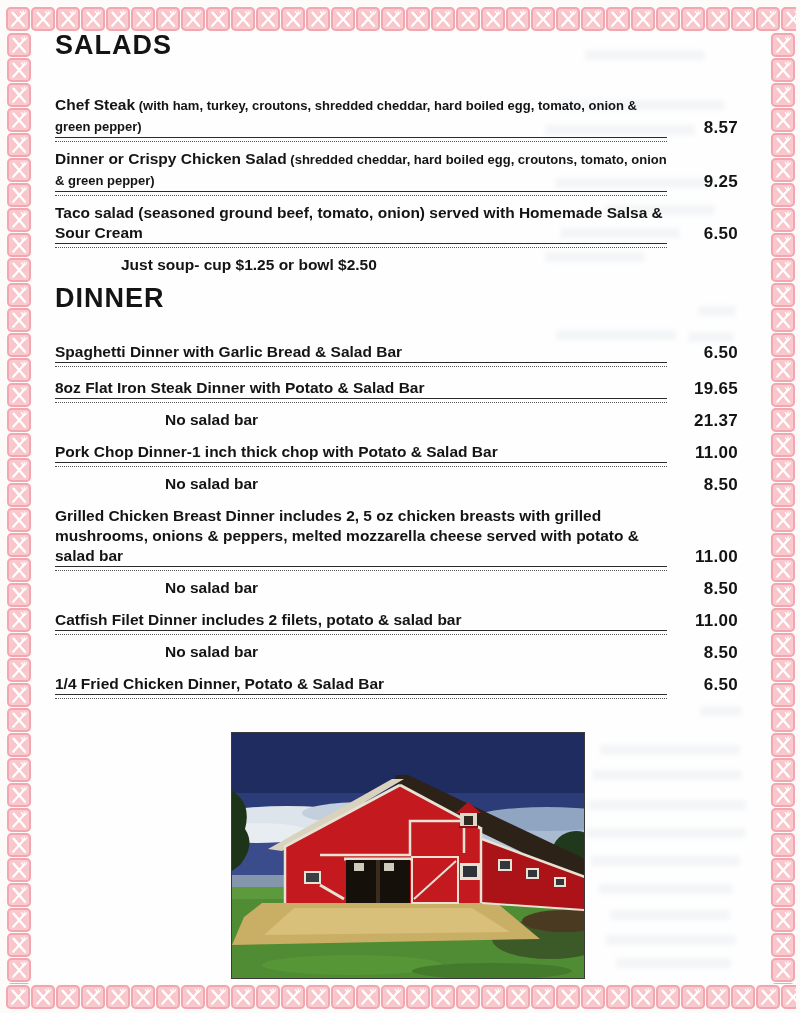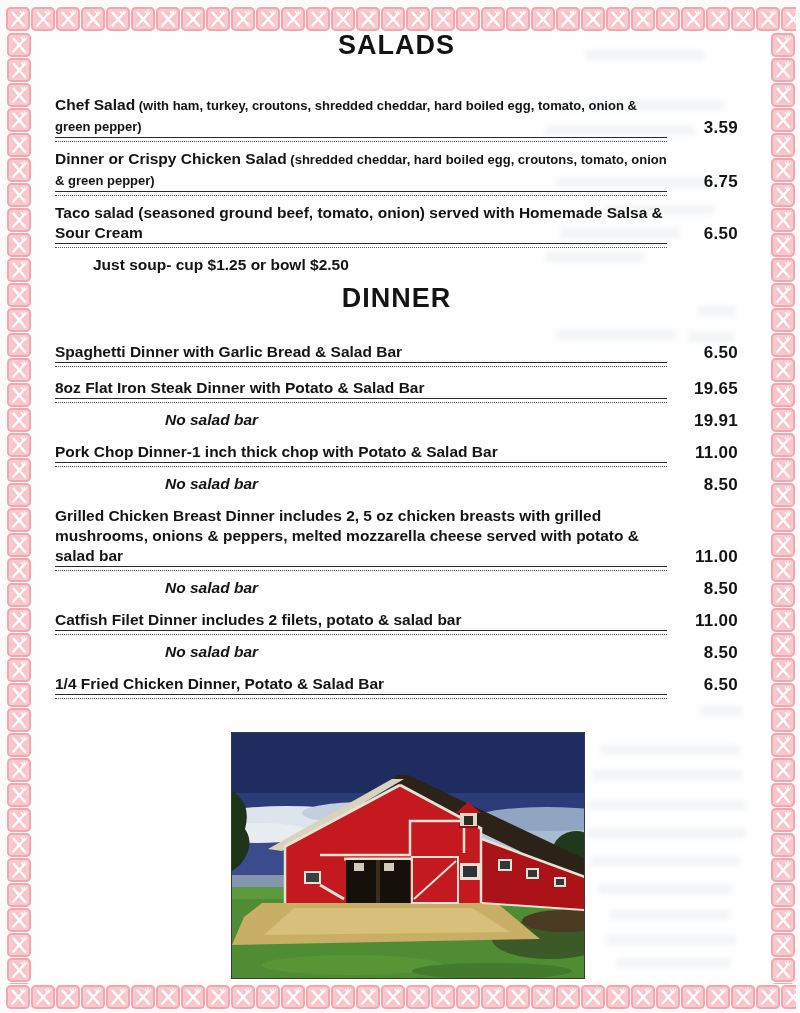--- a/index.html
+++ b/index.html
@@ -18,36 +18,36 @@
   #border-right{right:4px;top:33px;bottom:29px;width:25px;flex-direction:column;}
   .tile{
     flex:0 0 auto;width:24px;height:24px;border-radius:5px;
     background:#f8c5ca;
     box-shadow:inset 0 0 0 2px #f2a7b0, inset 0 0 6px #fbdde0;
     display:flex;align-items:center;justify-content:center;
   }
   
   #menu{position:absolute;left:55px;top:30px;width:683px;font-weight:bold;}
   .section-title{
-    text-align:center;font-size:27px;letter-spacing:1px;margin:0 0 34px 0;
+    text-align:left;font-size:27px;letter-spacing:1px;margin:0 0 34px 0;
     font-weight:bold;
   }
   #dinner-title{margin-top:8px;margin-bottom:28px;}
   .row{display:flex;align-items:flex-end;margin-bottom:7px;}
   .left{width:612px;font-size:15.5px;line-height:20px;padding-bottom:5px;position:relative;}
   .lined .left::after{
     content:"";position:absolute;left:0;right:0;bottom:0;height:3px;
     border-top:1.6px solid #2b2b2b;border-bottom:1.4px dotted #555;
   }
   .desc{font-size:13px;}
   .price{flex:1;text-align:right;font-size:17px;padding-bottom:4px;letter-spacing:.3px;}
-  .sub .left{padding-left:110px;padding-bottom:2px;font-style:italic;}
+  .sub .left{padding-left:110px;padding-bottom:2px;}
   .sub{margin-bottom:10px;}
   .sub .price{padding-bottom:1px;}
-  .note{font-size:15.5px;margin:2px 0 0 38px;line-height:20px;}
+  .note{font-size:15.5px;margin:2px 0 0 66px;line-height:20px;}
   .grp{margin-bottom:11px;gap:8px;}
   
   .smudge{position:absolute;background:#b7c5d2;opacity:.16;border-radius:4px;filter:blur(2px);height:10px;}
   
   #photo{position:absolute;left:231px;top:732px;width:352px;height:245px;border:1px solid #3a3a3a;}
 </style>
 </head>
 <body>
 
 <div id="paper"></div>
@@ -1624,27 +1624,27 @@
     <div class="smudge" style="left: 606px; top: 935px; width: 130px;"></div>
     <div class="smudge" style="left: 616px; top: 958px; width: 115px;"></div>
     <div class="smudge" style="left: 700px; top: 706px; width: 42px;"></div>
   </div>
 
 <div id="menu">
 
   <h1 class="section-title">SALADS</h1>
 
   <div class="row lined">
-    <div class="left"><span>Chef Salad</span><span class="desc"> (with ham, turkey, croutons, shredded cheddar, hard boiled egg, tomato, onion &amp; green pepper)</span></div>
-    <div class="price">3.59</div>
+    <div class="left"><span>Chef Steak</span><span class="desc"> (with ham, turkey, croutons, shredded cheddar, hard boiled egg, tomato, onion &amp; green pepper)</span></div>
+    <div class="price">8.57</div>
   </div>
 
   <div class="row lined">
     <div class="left"><span>Dinner or Crispy Chicken Salad</span><span class="desc"> (shredded cheddar, hard boiled egg, croutons, tomato, onion &amp; green pepper)</span></div>
-    <div class="price">6.75</div>
+    <div class="price">9.25</div>
   </div>
 
   <div class="row lined">
     <div class="left"><span>Taco salad (seasoned ground beef, tomato, onion) served with Homemade Salsa &amp; Sour Cream</span></div>
     <div class="price">6.50</div>
   </div>
 
 
   <div class="note">Just soup- cup $1.25 or bowl $2.50</div>
 
@@ -1654,21 +1654,21 @@
     <div class="left"><span>Spaghetti Dinner with Garlic Bread &amp; Salad Bar</span></div>
     <div class="price">6.50</div>
   </div>
 
   <div class="row lined">
     <div class="left"><span>8oz Flat Iron Steak Dinner with Potato &amp; Salad Bar</span></div>
     <div class="price">19.65</div>
   </div>
   <div class="row sub">
     <div class="left"><span>No salad bar</span></div>
-    <div class="price">19.91</div>
+    <div class="price">21.37</div>
   </div>
 
   <div class="row lined">
     <div class="left"><span>Pork Chop Dinner-1 inch thick chop with Potato &amp; Salad Bar</span></div>
     <div class="price">11.00</div>
   </div>
   <div class="row sub">
     <div class="left"><span>No salad bar</span></div>
     <div class="price">8.50</div>
   </div>

